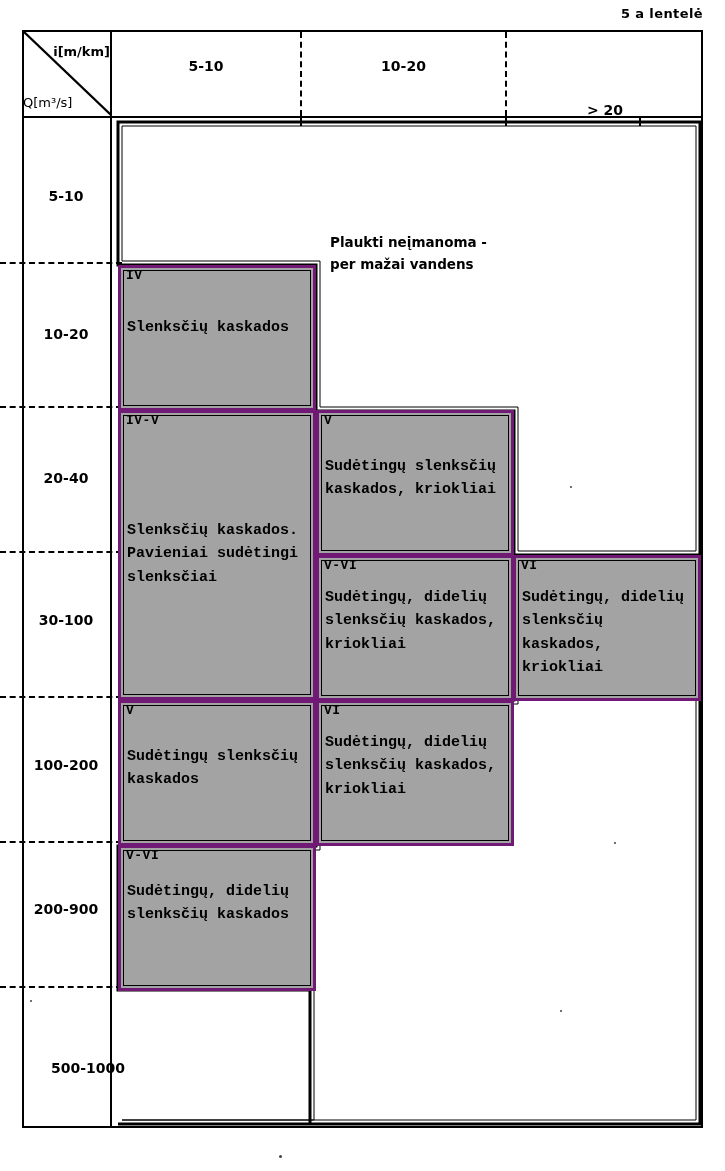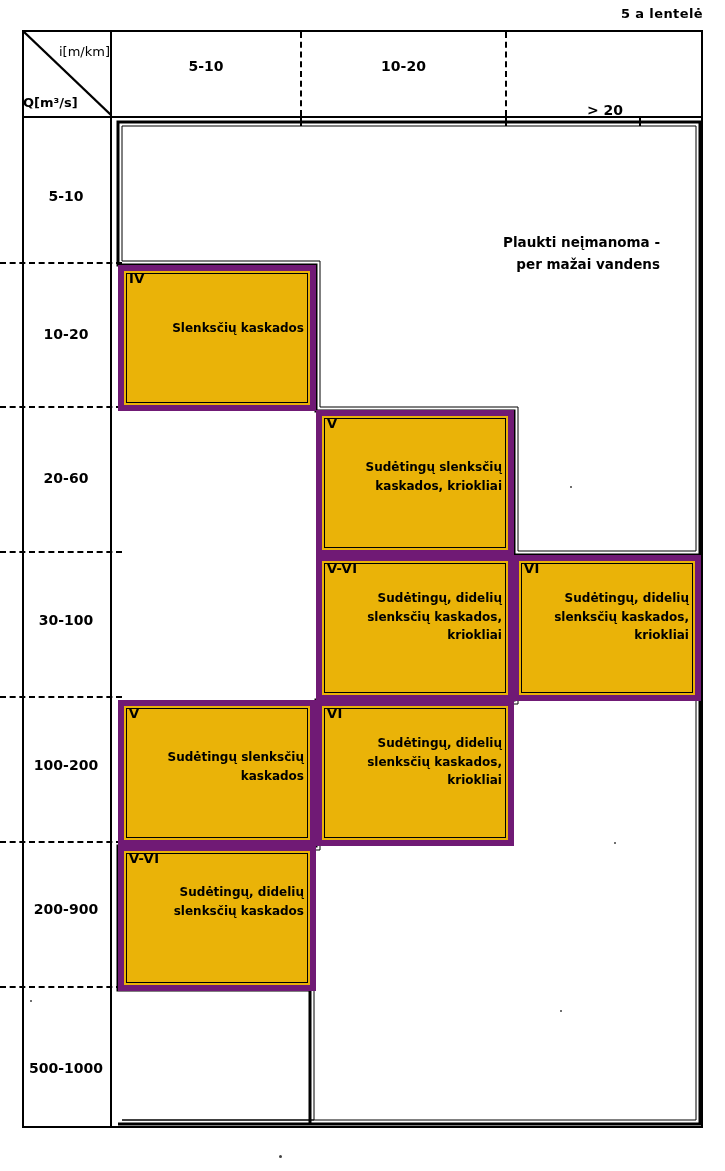--- a/index.html
+++ b/index.html
@@ -22,45 +22,45 @@
   .col-rule{position:absolute;left:110px;top:30px;width:2px;height:1098px;background:#000;}
 
   
   .vdash{position:absolute;width:0;border-left:2px dashed #000;}
   
   .hdash{position:absolute;height:0;border-top:2px dashed #000;}
 
   
   .corner{position:absolute;left:22px;top:30px;width:90px;height:86px;}
   .corner svg{position:absolute;left:0;top:0;}
-  .corner .lbl-i{position:absolute;right:2px;top:14px;font-size:13px;font-weight:normal;
+  .corner .lbl-i{position:absolute;right:2px;top:14px;font-size:13px;font-weight:bold;
                  white-space:nowrap;}
-  .corner .lbl-q{position:absolute;left:1px;bottom:6px;font-size:13px;font-weight:bold;
+  .corner .lbl-q{position:absolute;left:1px;bottom:6px;font-size:13px;font-weight:normal;
                  white-space:nowrap;}
 
   
   .chdr{position:absolute;top:58px;font-size:14px;font-weight:bold;text-align:center;
         white-space:nowrap;}
 
   
   .rlbl{position:absolute;left:22px;width:88px;font-size:14px;font-weight:bold;
         text-align:center;white-space:nowrap;}
 
   
-  .rbox{position:absolute;box-sizing:border-box;border:6px solid #701a75;background:#eab308;}
+  .rbox{position:absolute;box-sizing:border-box;border:3px solid #701a75;background:#a3a3a3;font-family:Liberation Mono, monospace;}
   .rbox .inner{position:absolute;left:2px;top:2px;right:2px;bottom:2px;
                border:1px solid #000;box-sizing:border-box;}
   .rbox .rn{position:absolute;left:5px;top:1px;font-size:13px;font-weight:bold;
             letter-spacing:.5px;line-height:1.05;}
-  .rbox .txt{position:absolute;left:6px;right:6px;text-align:right;font-size:12px;
+  .rbox .txt{position:absolute;left:6px;right:6px;text-align:left;font-size:15px;
              line-height:1.55;font-weight:bold;}
 
   
   .poly{position:absolute;left:0;top:0;pointer-events:none;}
-  .free{position:absolute;text-align:right;font-size:13.5px;line-height:1.6;
+  .free{position:absolute;text-align:left;font-size:13.5px;line-height:1.6;
         font-weight:bold;white-space:pre-line;}
 
   .speck{position:absolute;background:#000;border-radius:50%;opacity:.75;}
 </style>
 </head>
 <body>
 
 <div id="sheet">
 
   <div class="caption">5 a lentelė</div>
@@ -90,25 +90,25 @@
     <span class="lbl-i">i[m/km]</span>
     <span class="lbl-q">Q[m³/s]</span>
   </div>
 
   <div class="chdr" style="left:112px;width:188px;">5-10</div>
   <div class="chdr" style="left:302px;width:203px;">10-20</div>
   <div class="chdr" style="left:507px;width:196px;margin-top:44px;">&gt; 20</div>
 
   <div class="rlbl" style="top:188px;">5-10</div>
   <div class="rlbl" style="top:326px;">10-20</div>
-  <div class="rlbl" style="top:470px;">20-60</div>
+  <div class="rlbl" style="top:470px;">20-40</div>
   <div class="rlbl" style="top:612px;">30-100</div>
   <div class="rlbl" style="top:757px;">100-200</div>
   <div class="rlbl" style="top:901px;">200-900</div>
-  <div class="rlbl" style="top:1060px;">500-1000</div>
+  <div class="rlbl" style="top:1060px;margin-left:22px;">500-1000</div>
 
   <svg class="poly" width="725" height="1171">
 
     <polygon points="118,122 700,122 700,555 698,555 698,124 120,124 120,262 118,262" fill="none"></polygon>
     <path d="M118,122 L700,122 L700,555 L514,555 L514,411 L316,411 L316,265 L118,265 Z" fill="none" stroke="#000" stroke-width="3"></path>
     <path d="M122,126 L696,126 L696,551 L518,551 L518,407 L320,407 L320,261 L122,261 Z" fill="none" stroke="#000" stroke-width="1"></path>
 
     <path d="M118,1124 L700,1124 L700,556 L514,556 L514,700 L316,700 L316,846 L118,846
              L118,990 L310,990 L310,1124 Z" fill="none" stroke="#000" stroke-width="3"></path>
     <path d="M122,1120 L696,1120 L696,560 L518,560 L518,704 L320,704 L320,850 L122,850
@@ -118,20 +118,27 @@
   <div class="free" style="left:330px;top:232px;width:330px;">Plaukti neįmanoma -
 per mažai vandens</div>
 
 
   <div class="rbox" style="left:118px;top:265px;width:198px;height:146px;">
     <div class="inner"></div>
     <div class="rn">IV</div>
     <div class="txt" style="top:48px;white-space:pre-line;">Slenksčių kaskados</div>
   </div>
 
+  <div class="rbox" style="left:118px;top:410px;width:198px;height:290px;">
+    <div class="inner"></div>
+    <div class="rn">IV-V</div>
+    <div class="txt" style="top:106px;white-space:pre-line;">Slenksčių kaskados.
+Pavieniai sudėtingi
+slenksčiai</div>
+  </div>
 
   <div class="rbox" style="left:316px;top:410px;width:198px;height:146px;">
     <div class="inner"></div>
     <div class="rn">V</div>
     <div class="txt" style="top:42px;white-space:pre-line;">Sudėtingų slenksčių
 kaskados, kriokliai</div>
   </div>
 
   <div class="rbox" style="left:316px;top:555px;width:198px;height:146px;">
     <div class="inner"></div>

